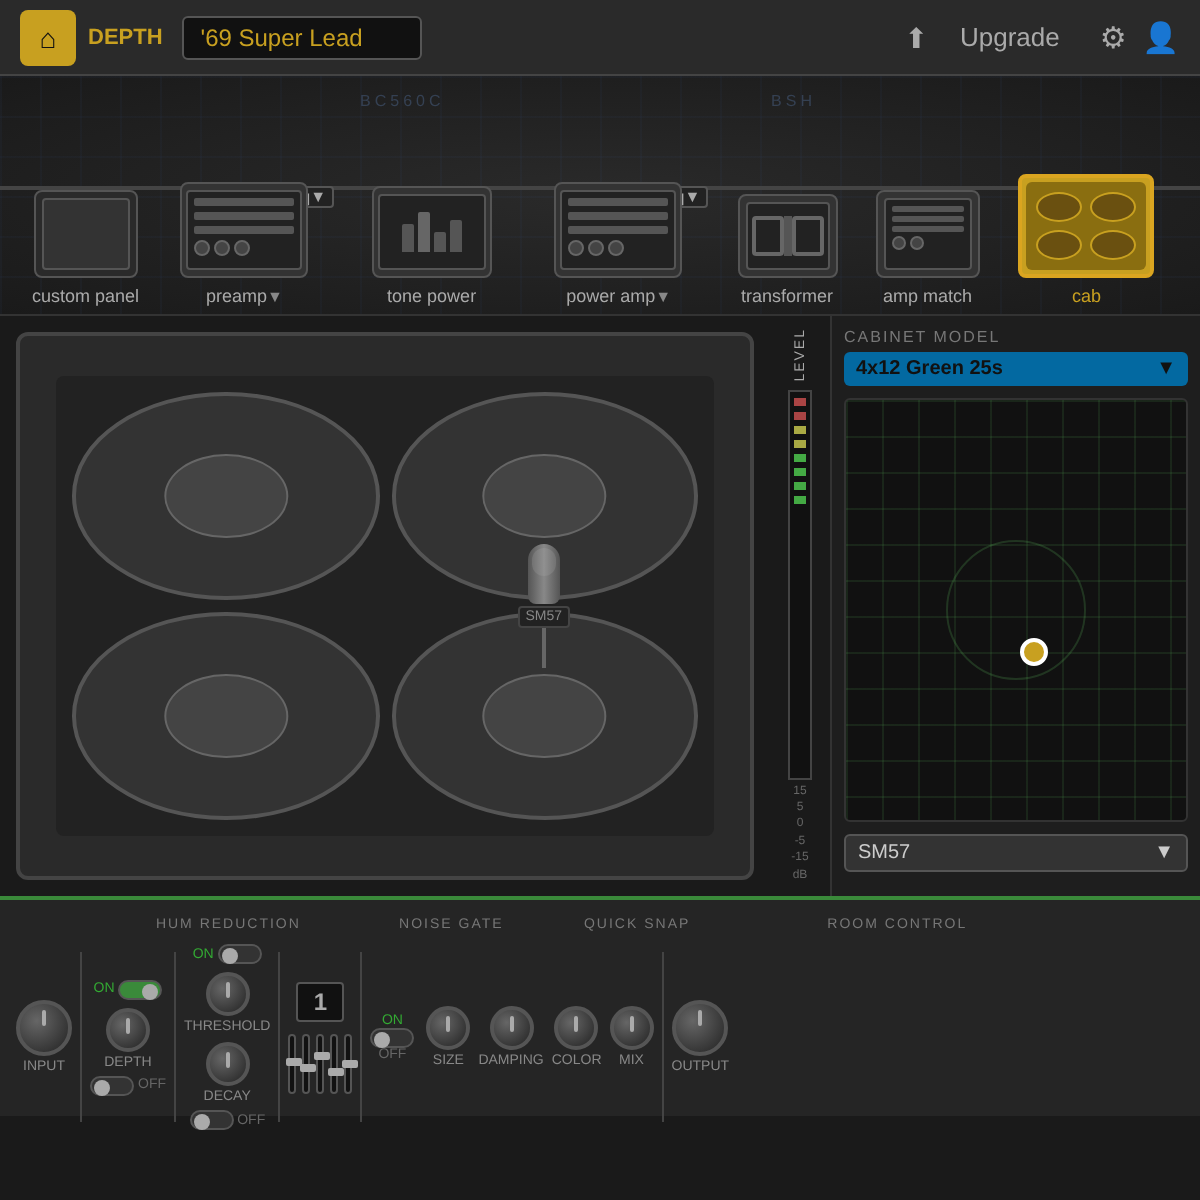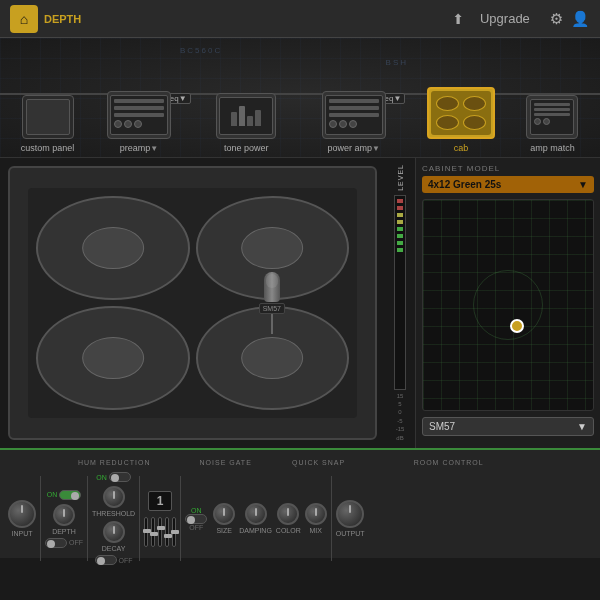--- a/index.html
+++ b/index.html
@@ -270,21 +270,21 @@
       margin-bottom: 6px;
     }
     .model-section-label {
       font-size: 8px;
       color: #777;
       letter-spacing: 1px;
       text-transform: uppercase;
       margin-bottom: 3px;
     }
     .model-selector {
-      background: #a16207;
+      background: #0369a1;
       color: #111;
       font-size: 10px;
       font-weight: bold;
       padding: 3px 6px;
       border-radius: 3px;
       cursor: pointer;
       display: flex;
       align-items: center;
       justify-content: space-between;
     }
@@ -442,32 +442,33 @@
     }
   </style>
 </head>
 <body>
 
 <div id="top-bar">
   <div id="home-btn">
     <span style="color:#111;font-size:14px;">⌂</span>
   </div>
   <span id="logo-text">DEPTH</span>
+  <input id="preset-name" type="text" style="background: rgb(17, 17, 17); color: rgb(200, 160, 32); border: 1px solid rgb(85, 85, 85); border-radius: 3px; padding: 3px 8px; font-size: 12px; width: 120px;" value="'69 Super Lead">
   <div id="top-bar-spacer"></div>
   <span id="upload-icon" style="color:#aaa;margin-right:16px;font-size:14px;cursor:pointer;">⬆</span>
   <span id="upgrade-btn" style="color:#aaa;font-size:13px;margin-right:12px;cursor:pointer;">Upgrade</span>
   <span id="gear-icon" style="color:#aaa;font-size:15px;margin-left:8px;cursor:pointer;">⚙</span>
   <span id="user-icon" style="color:#aaa;font-size:15px;margin-left:8px;cursor:pointer;">👤</span>
 </div>
 
 <div id="signal-chain">
   <div id="chain-line"></div>
 
   <div style="position:absolute;top:8px;left:30%;font-size:8px;color:rgba(100,140,200,0.3);letter-spacing:2px;">BC560C</div>
-  <div style="position:absolute;top:20px;right:32%;font-size:8px;color:rgba(100,140,200,0.3);letter-spacing:2px;">BSH</div>
+  <div style="position:absolute;top:8px;right:32%;font-size:8px;color:rgba(100,140,200,0.3);letter-spacing:2px;">BSH</div>
 
   <div class="chain-item" style="flex:0.7;">
     <div class="chain-component" style="width:52px;height:44px;background:#2a2a2a;">
       <div style="width:44px;height:36px;background:#333;border:1px solid #555;border-radius:2px;"></div>
     </div>
     <span class="chain-label">custom panel</span>
   </div>
 
   <div class="chain-item">
     <div style="position:absolute;top:2px;right:2px;" class="eq-label">eq▼</div>
@@ -510,47 +511,57 @@
         <div style="display:flex;gap:2px;">
           <div style="width:8px;height:8px;border-radius:50%;background:#444;border:1px solid #666;"></div>
           <div style="width:8px;height:8px;border-radius:50%;background:#444;border:1px solid #666;"></div>
           <div style="width:8px;height:8px;border-radius:50%;background:#444;border:1px solid #666;"></div>
         </div>
       </div>
     </div>
     <span class="chain-label">power amp<span class="dropdown-arrow">▼</span></span>
   </div>
 
-
-  <div class="chain-item">
-    <div class="chain-component cab-comp" style="background:#c8a020;border:2px solid #daa520;width:68px;height:52px;">
-      <div style="width:60px;height:44px;background:#8a6e10;border-radius:3px;display:grid;grid-template-columns:1fr 1fr;grid-template-rows:1fr 1fr;gap:4px;padding:5px;">
-        <div style="border-radius:50%;background:#6a5010;border:1px solid #c8a020;"></div>
-        <div style="border-radius:50%;background:#6a5010;border:1px solid #c8a020;"></div>
-        <div style="border-radius:50%;background:#6a5010;border:1px solid #c8a020;"></div>
-        <div style="border-radius:50%;background:#6a5010;border:1px solid #c8a020;"></div>
-      </div>
-    </div>
-    <span class="chain-label" style="color:#c8a020;">cab</span>
+  <div class="chain-item" style="flex:0.8;">
+    <div class="chain-component" style="width:50px;height:42px;">
+      <div style="width:42px;height:34px;background:#222;border:1px solid #555;border-radius:2px;display:flex;align-items:center;justify-content:center;">
+        <div style="width:16px;height:20px;border:2px solid #666;border-radius:2px;"></div>
+        <div style="width:4px;height:20px;background:#555;"></div>
+        <div style="width:16px;height:20px;border:2px solid #666;border-radius:2px;"></div>
+      </div>
+    </div>
+    <span class="chain-label">transformer</span>
   </div>
 
   <div class="chain-item" style="flex:0.7;">
     <div class="chain-component" style="width:52px;height:44px;">
       <div style="width:44px;height:36px;background:#222;border:1px solid #555;border-radius:2px;display:flex;flex-direction:column;gap:2px;padding:3px;">
         <div style="height:3px;background:#555;border-radius:1px;"></div>
         <div style="height:3px;background:#555;border-radius:1px;"></div>
         <div style="height:3px;background:#555;border-radius:1px;"></div>
         <div style="display:flex;gap:2px;">
           <div style="width:7px;height:7px;border-radius:50%;background:#444;border:1px solid #666;"></div>
           <div style="width:7px;height:7px;border-radius:50%;background:#444;border:1px solid #666;"></div>
         </div>
       </div>
     </div>
     <span class="chain-label">amp match</span>
   </div>
+
+  <div class="chain-item">
+    <div class="chain-component cab-comp" style="background:#c8a020;border:2px solid #daa520;width:68px;height:52px;">
+      <div style="width:60px;height:44px;background:#8a6e10;border-radius:3px;display:grid;grid-template-columns:1fr 1fr;grid-template-rows:1fr 1fr;gap:4px;padding:5px;">
+        <div style="border-radius:50%;background:#6a5010;border:1px solid #c8a020;"></div>
+        <div style="border-radius:50%;background:#6a5010;border:1px solid #c8a020;"></div>
+        <div style="border-radius:50%;background:#6a5010;border:1px solid #c8a020;"></div>
+        <div style="border-radius:50%;background:#6a5010;border:1px solid #c8a020;"></div>
+      </div>
+    </div>
+    <span class="chain-label" style="color:#c8a020;">cab</span>
+  </div>
 </div>
 
 <div id="main-content">
 
   <div id="cab-view">
     <div id="speaker-cabinet">
       <div id="cab-inner">
         <div class="speaker-circle"></div>
         <div class="speaker-circle"></div>
         <div class="speaker-circle"></div>

